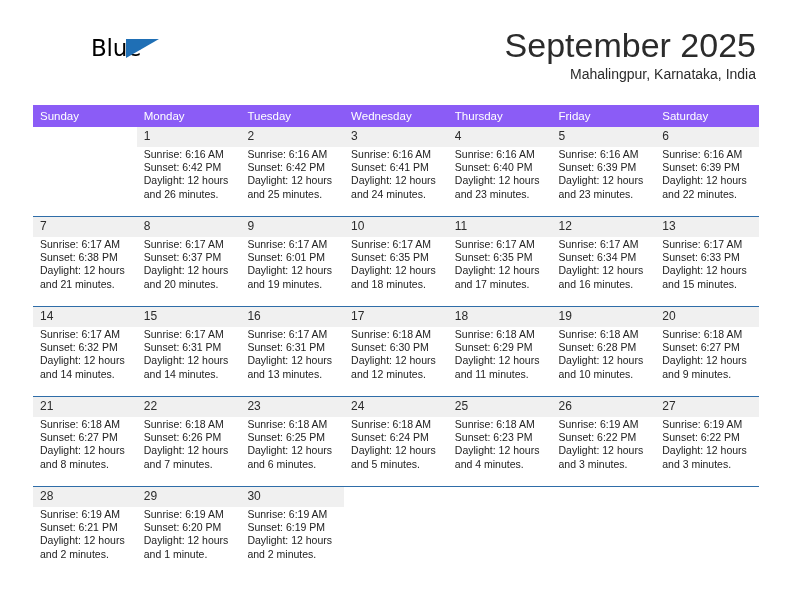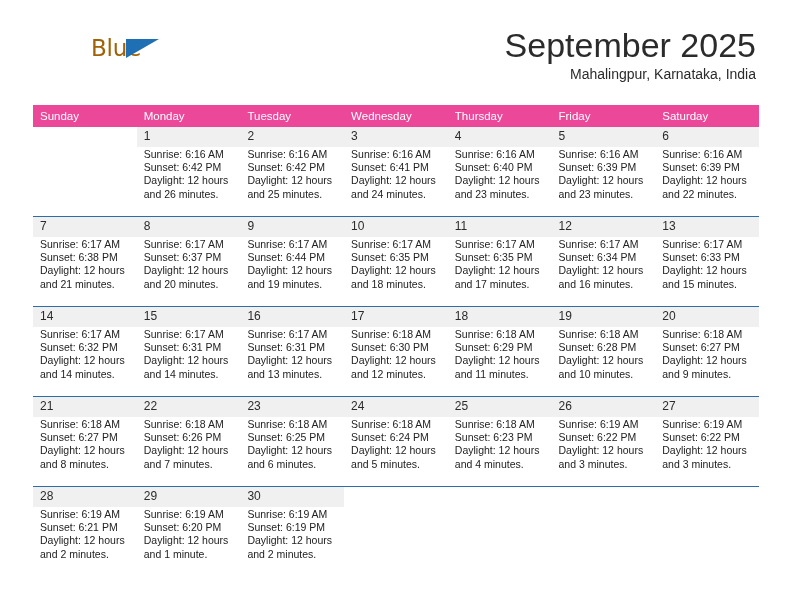--- a/index.html
+++ b/index.html
@@ -56,21 +56,21 @@
     height: 0;
     border-left: 33px solid #1f6fb5;
     border-bottom: 19px solid transparent;
   }
   .brand-row2 {
     display: block;
     margin-top: 1px;
     margin-left: 58px;
     font-size: 23px;
     letter-spacing: -0.2px;
-    color: #a16207;
+    color: #000000;
     font-family: "DejaVu Sans", sans-serif;
     font-weight: 400;
   }
 
   .title-block {
     position: absolute;
     right: 36px;
     top: 28px;
     text-align: right;
   }
@@ -93,21 +93,21 @@
   
   .calendar {
     position: absolute;
     left: 33px;
     top: 105px;
     width: 726px;
     border-collapse: collapse;
     table-layout: fixed;
   }
   .calendar th {
-    background: #ec4899;
+    background: #8b5cf6;
     color: #ffffff;
     font-size: 11.5px;
     font-weight: 400;
     text-align: left;
     padding: 4px 0 5px 7px;
     height: 13px;
     border: none;
   }
   .calendar td {
     vertical-align: top;
@@ -276,21 +276,21 @@
                 <div>Daylight: 12 hours</div>
                 <div>and 20 minutes.</div>
               </div>
             </div>
           </td>
           <td class="daycell">
             <div class="daycell-inner">
               <div class="daynum">9</div>
               <div class="info">
                 <div>Sunrise: 6:17 AM</div>
-                <div>Sunset: 6:44 PM</div>
+                <div>Sunset: 6:01 PM</div>
                 <div>Daylight: 12 hours</div>
                 <div>and 19 minutes.</div>
               </div>
             </div>
           </td>
           <td class="daycell">
             <div class="daycell-inner">
               <div class="daynum">10</div>
               <div class="info">
                 <div>Sunrise: 6:17 AM</div>

